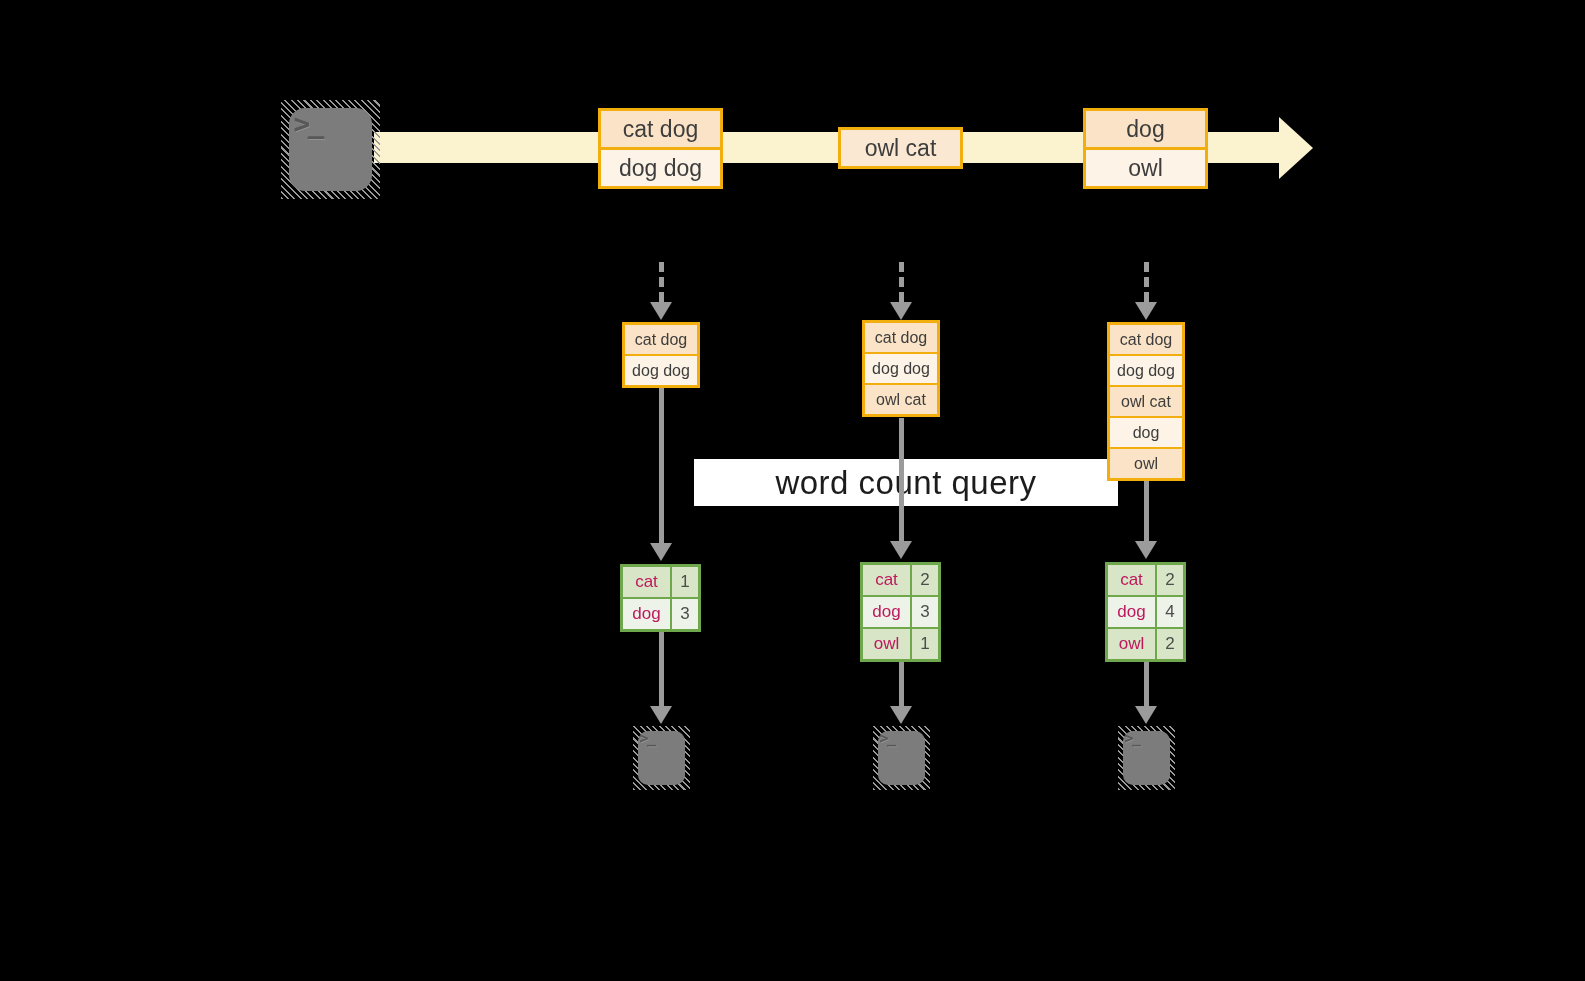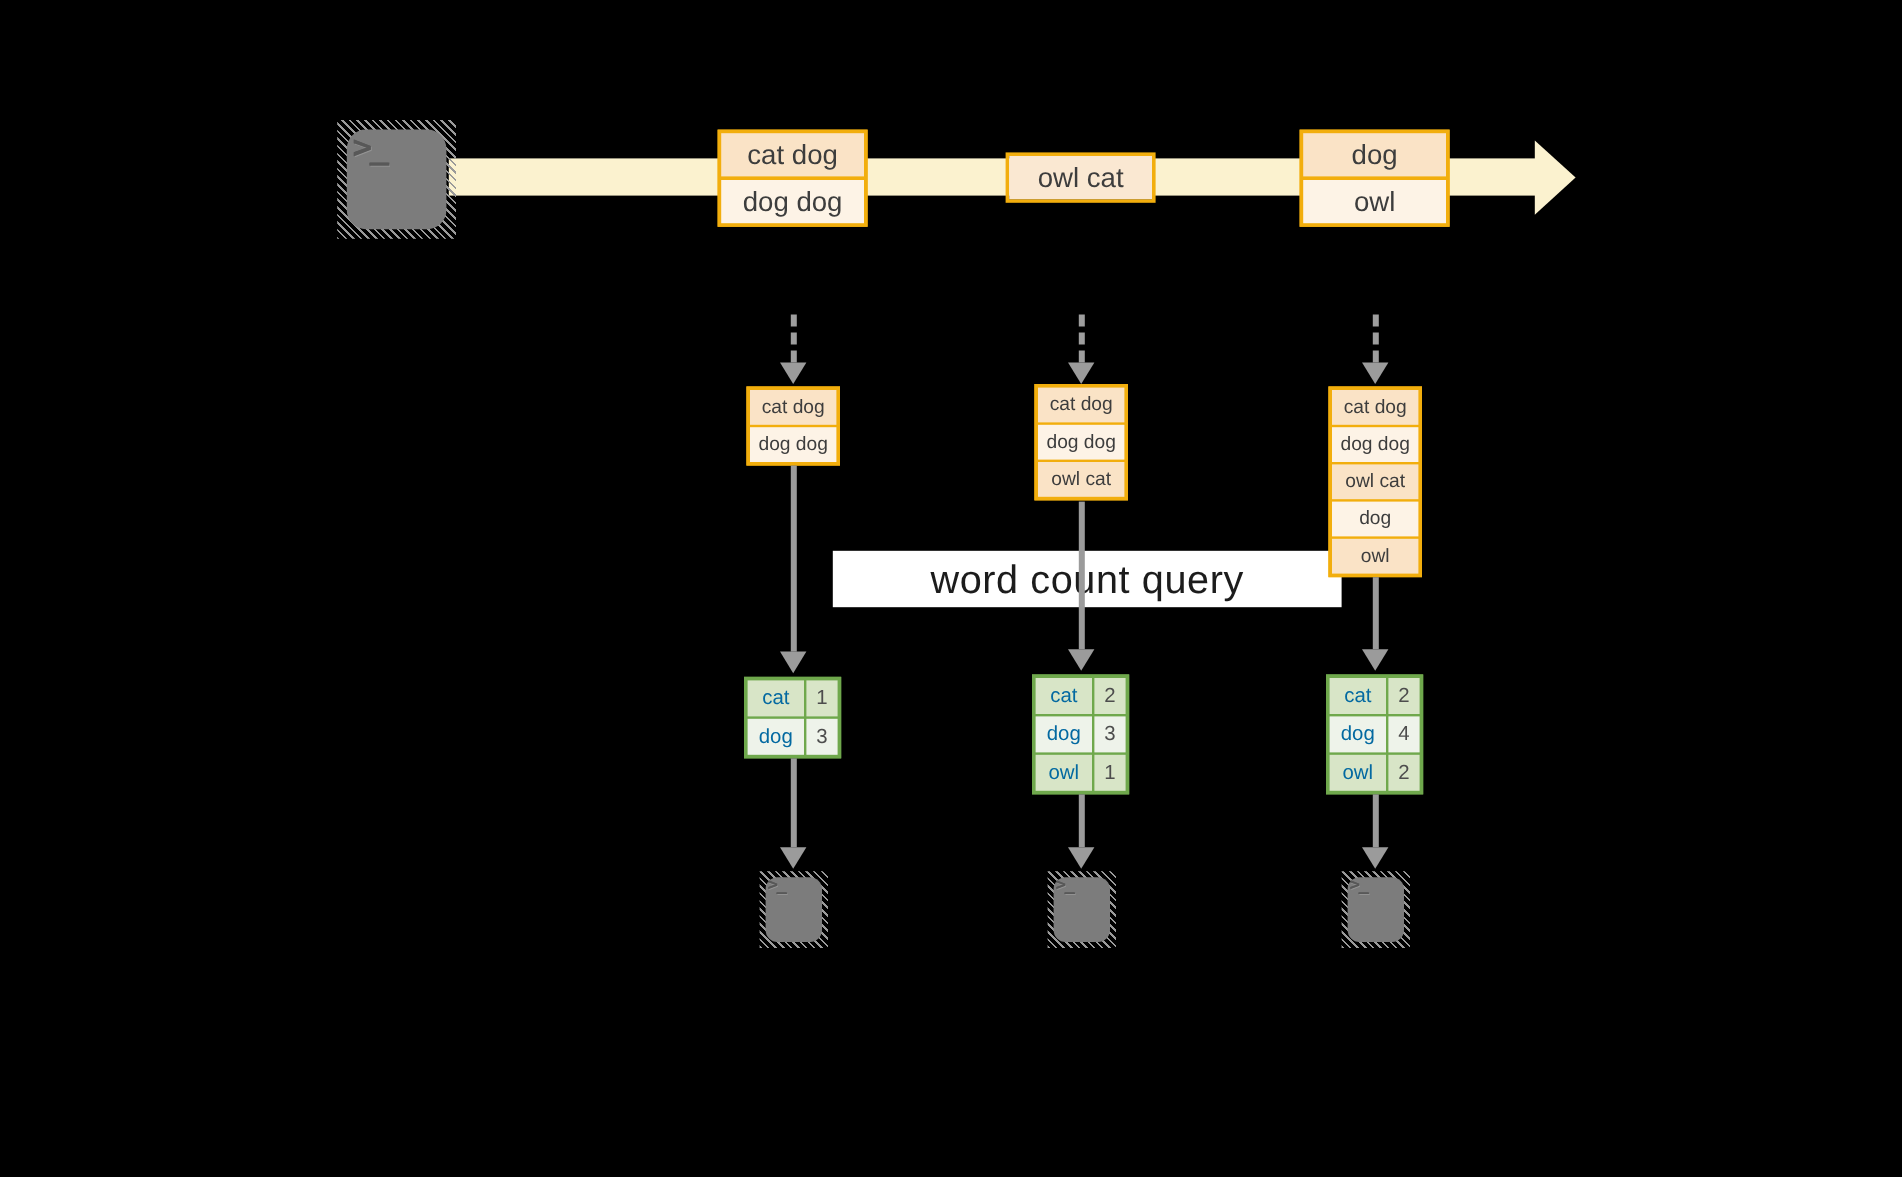--- a/index.html
+++ b/index.html
@@ -26,21 +26,21 @@
   .stack{border:3px solid #F2AE0D;z-index:5;background:#F2AE0D;}
   .stack-row{width:72px;height:29px;display:flex;align-items:center;justify-content:center;
              font-size:16px;color:#3D3D3D;}
   .stack-row + .stack-row{margin-top:2px;}
 
   
   .gtable{border:3px solid #6FA84C;z-index:5;background:#6FA84C;}
   .g-row{display:flex;}
   .g-row + .g-row{margin-top:2px;}
   .g-label{width:47px;height:30px;display:flex;align-items:center;justify-content:center;
-           font-size:17px;color:#0369a1;}
+           font-size:17px;color:#be185d;}
   .g-val{width:26px;height:30px;margin-left:2px;display:flex;align-items:center;justify-content:center;
          font-size:17px;color:#4D4D4D;}
   .g-dark{background:#D8E5C7;}
   .g-light{background:#EEF3EA;}
 
   
   .vline{width:5px;background:#9B9B9B;z-index:6;}
   .vdash{width:0;border-left:5px dashed #9E9E9E;z-index:2;}
   .ahead{width:0;height:0;z-index:6;
          border-left:11px solid transparent;border-right:11px solid transparent;

